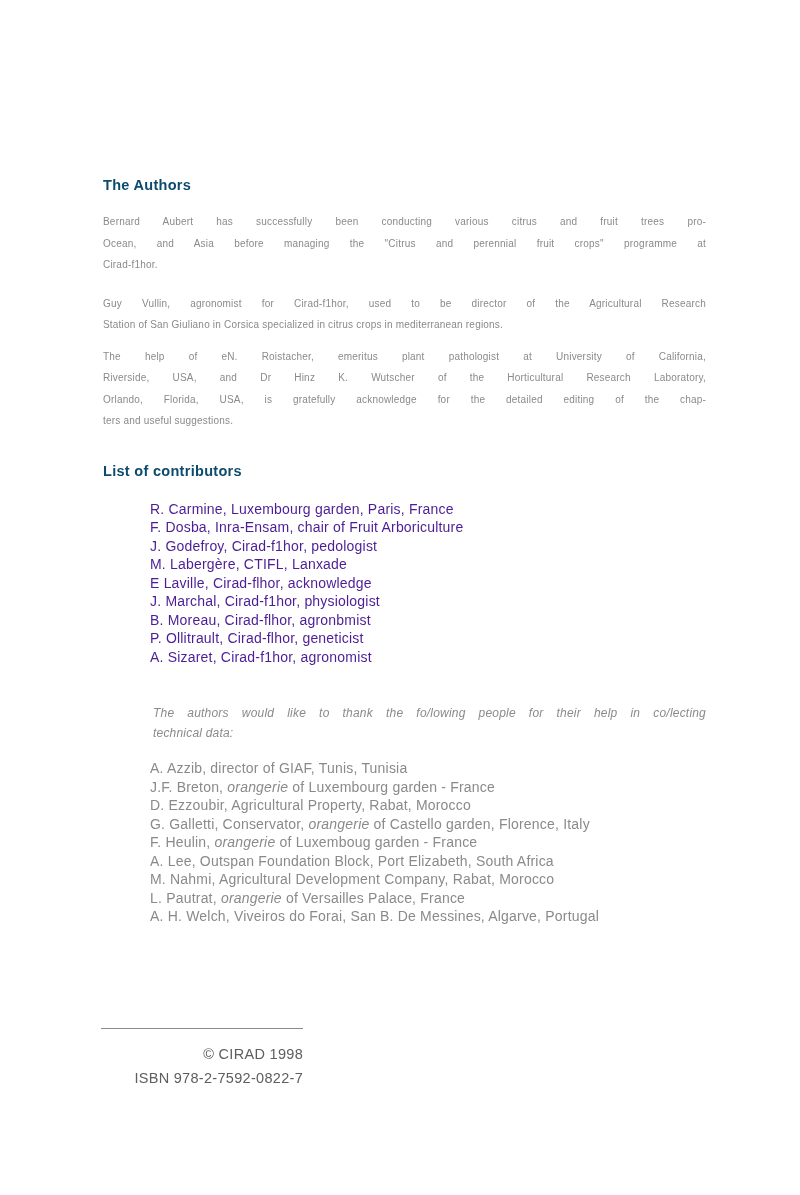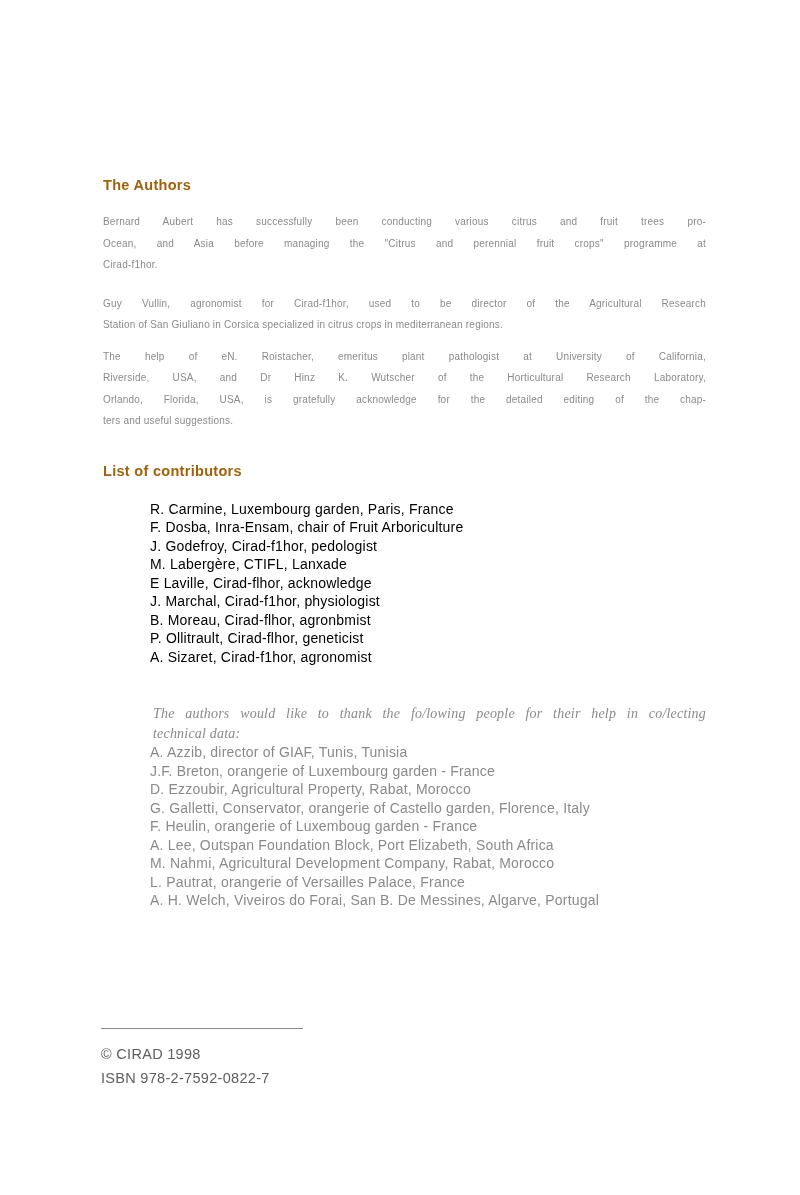--- a/index.html
+++ b/index.html
@@ -13,21 +13,21 @@
   }
   .content {
     position: absolute;
     left: 103px;
     top: 177px;
     width: 603px;
   }
   .section-heading {
     font-size: 14.5px;
     font-weight: bold;
-    color: #a16207;
+    color: #0c4a6e;
     letter-spacing: 0.3px;
   }
   .para {
     margin-top: 18px;
     font-size: 10px;
     color: #8a8a8a;
     letter-spacing: 0.2px;
   }
   .pline {
     line-height: 21.5px;
@@ -41,50 +41,51 @@
   .para-gap { margin-top: 17px; }
   .para-gap3 { margin-top: 10px; }
   .contrib-heading-wrap { margin-top: 31px; }
   .contrib-list {
     margin-top: 21px;
     margin-left: 47px;
   }
   .contrib-list .li {
     font-size: 14px;
     line-height: 18.5px;
-    color: #000000;
+    color: #4c1d95;
     letter-spacing: 0.2px;
   }
   .thanks-note {
     margin-top: 38px;
     margin-left: 50px;
     font-style: italic;
-    font-size: 14px;
+    font-size: 12px;
     color: #8a8a8a;
     letter-spacing: 0.2px;
-    font-family: Liberation Serif, serif;
   }
   .thanks-note .pline { line-height: 19.5px; }
   .helper-list {
+    margin-top: 16px;
     margin-left: 47px;
   }
   .helper-list .li {
     font-size: 14px;
     line-height: 18.5px;
     color: #8a8a8a;
     letter-spacing: 0.2px;
   }
-  .helper-list .em { }
+  .helper-list .em { font-style: italic; }
   .footer {
     position: absolute;
     left: 101px;
     top: 1028px;
     font-size: 14.5px;
     color: #5e5e5e;
     letter-spacing: 0.3px;
+    text-align: right;
   }
   .footer-rule {
     width: 202px;
     height: 0;
     border-top: 1px solid #8a8a8a;
     margin-bottom: 13px;
   }
   .footer .line { line-height: 24px; }
 </style>
 </head>

